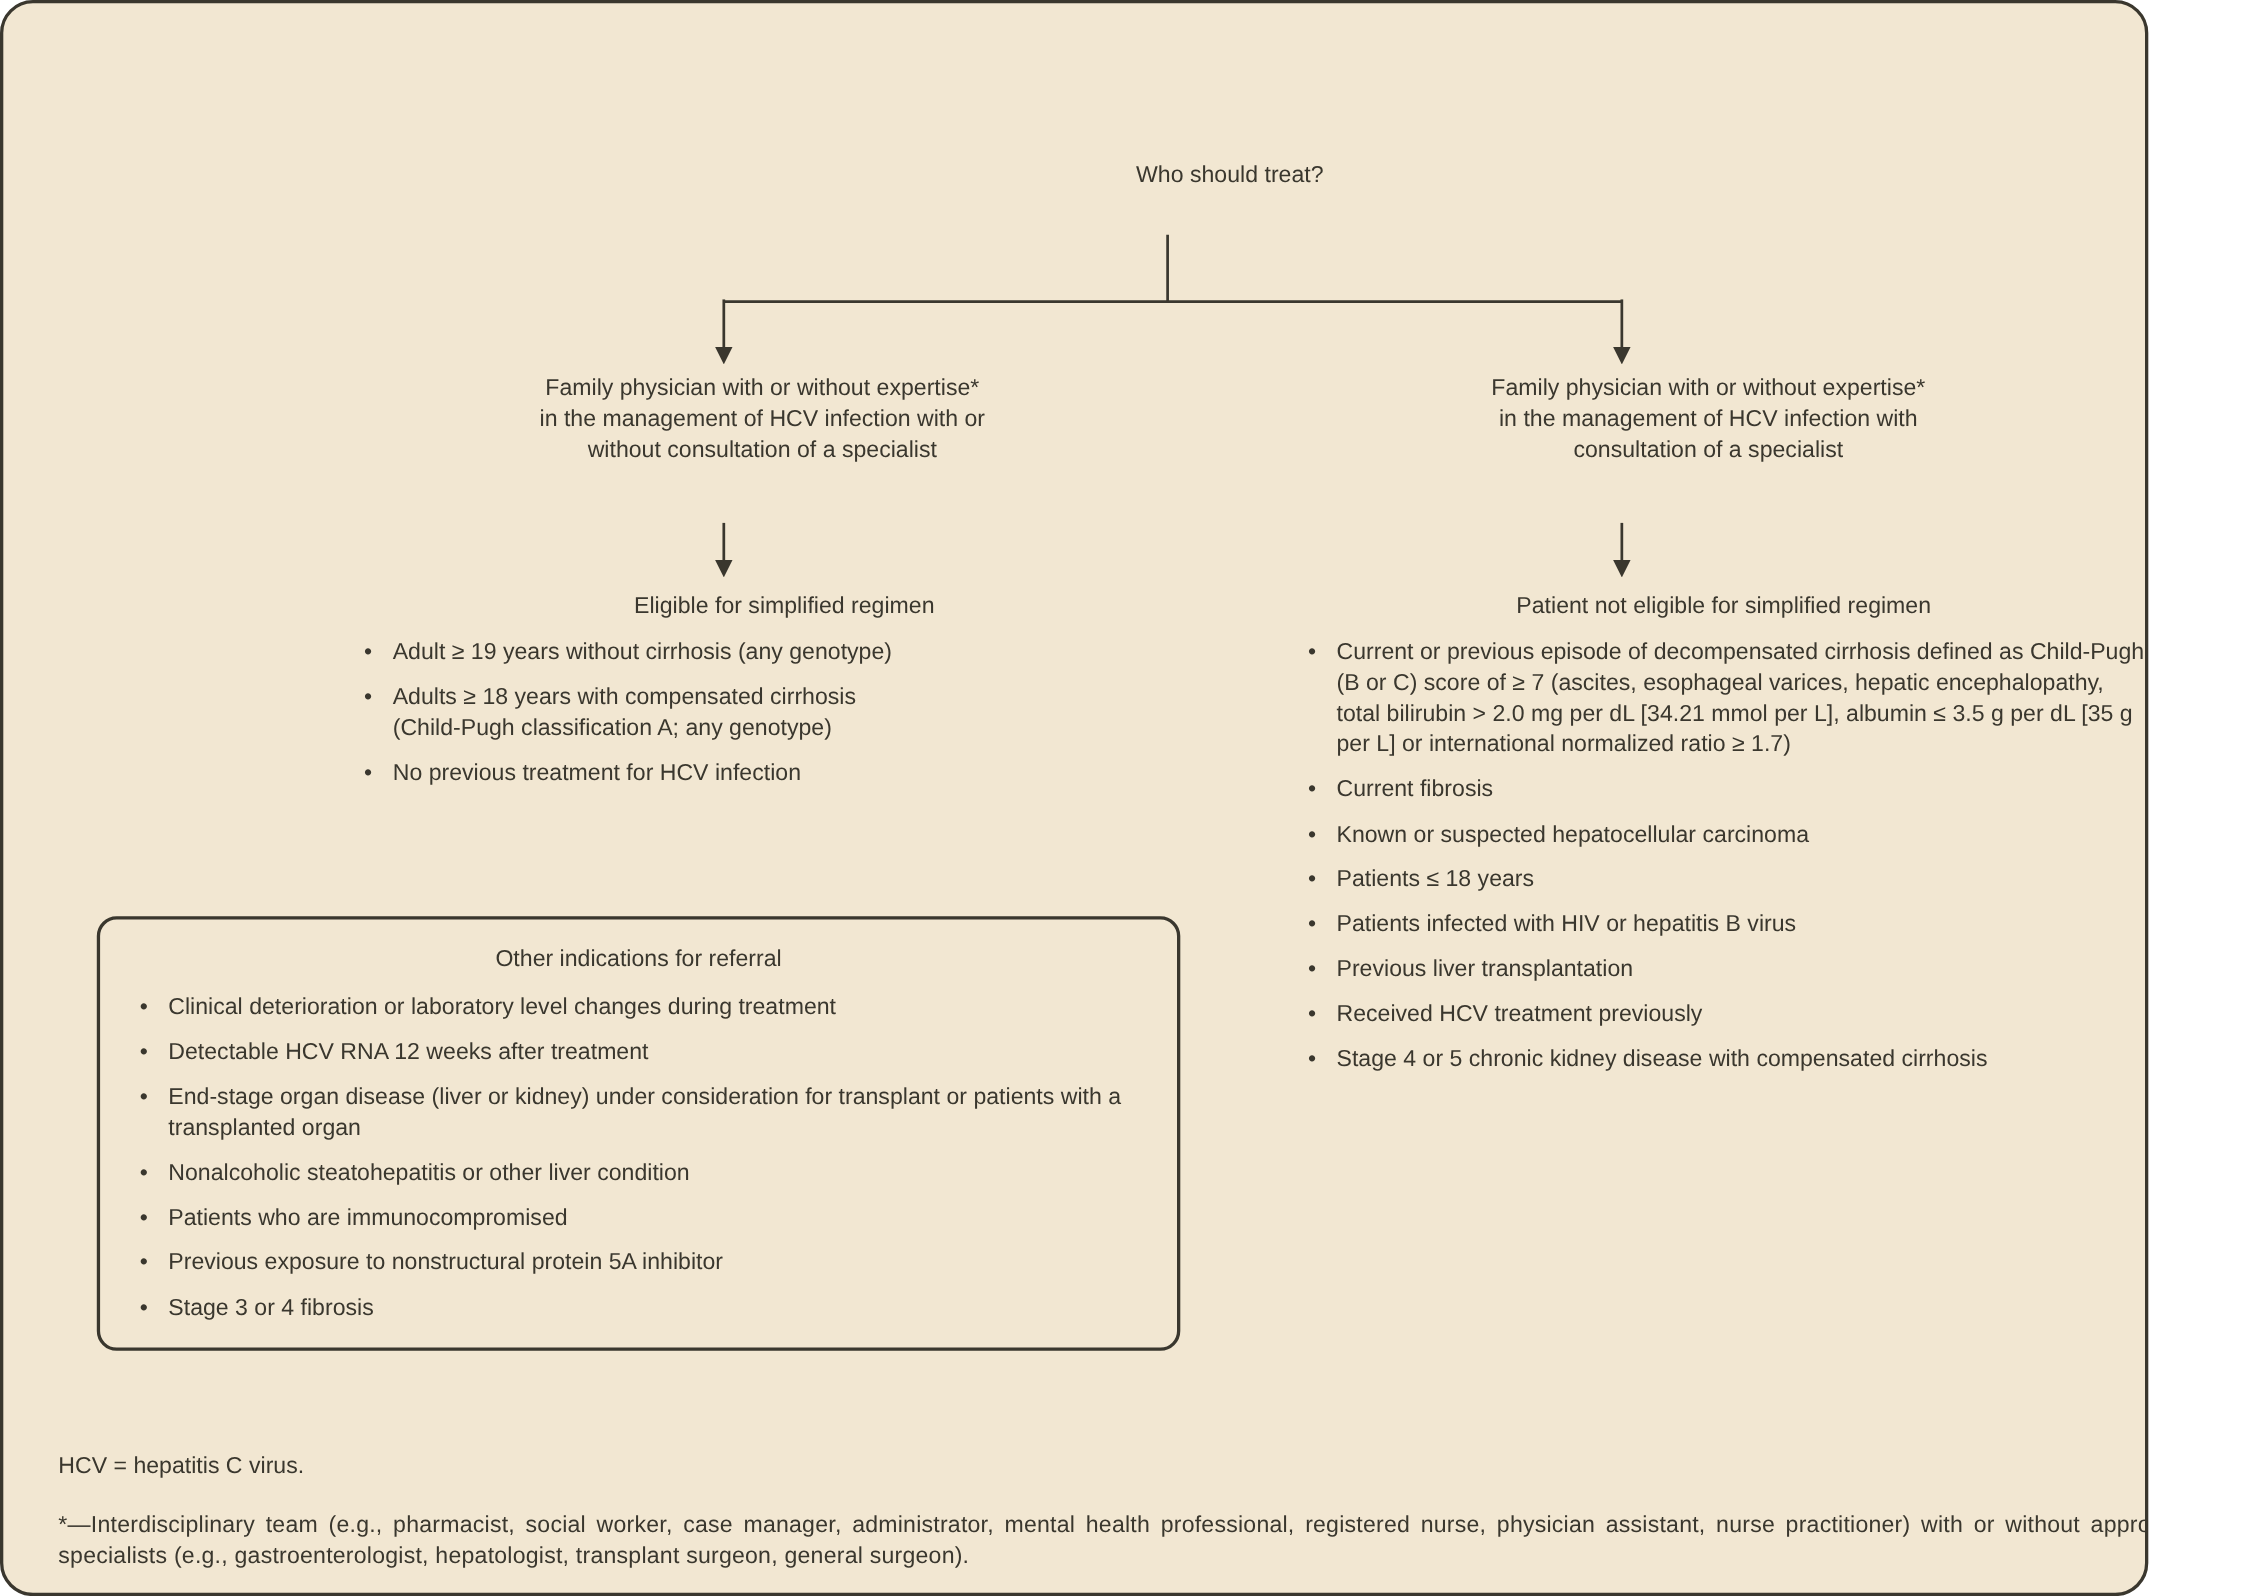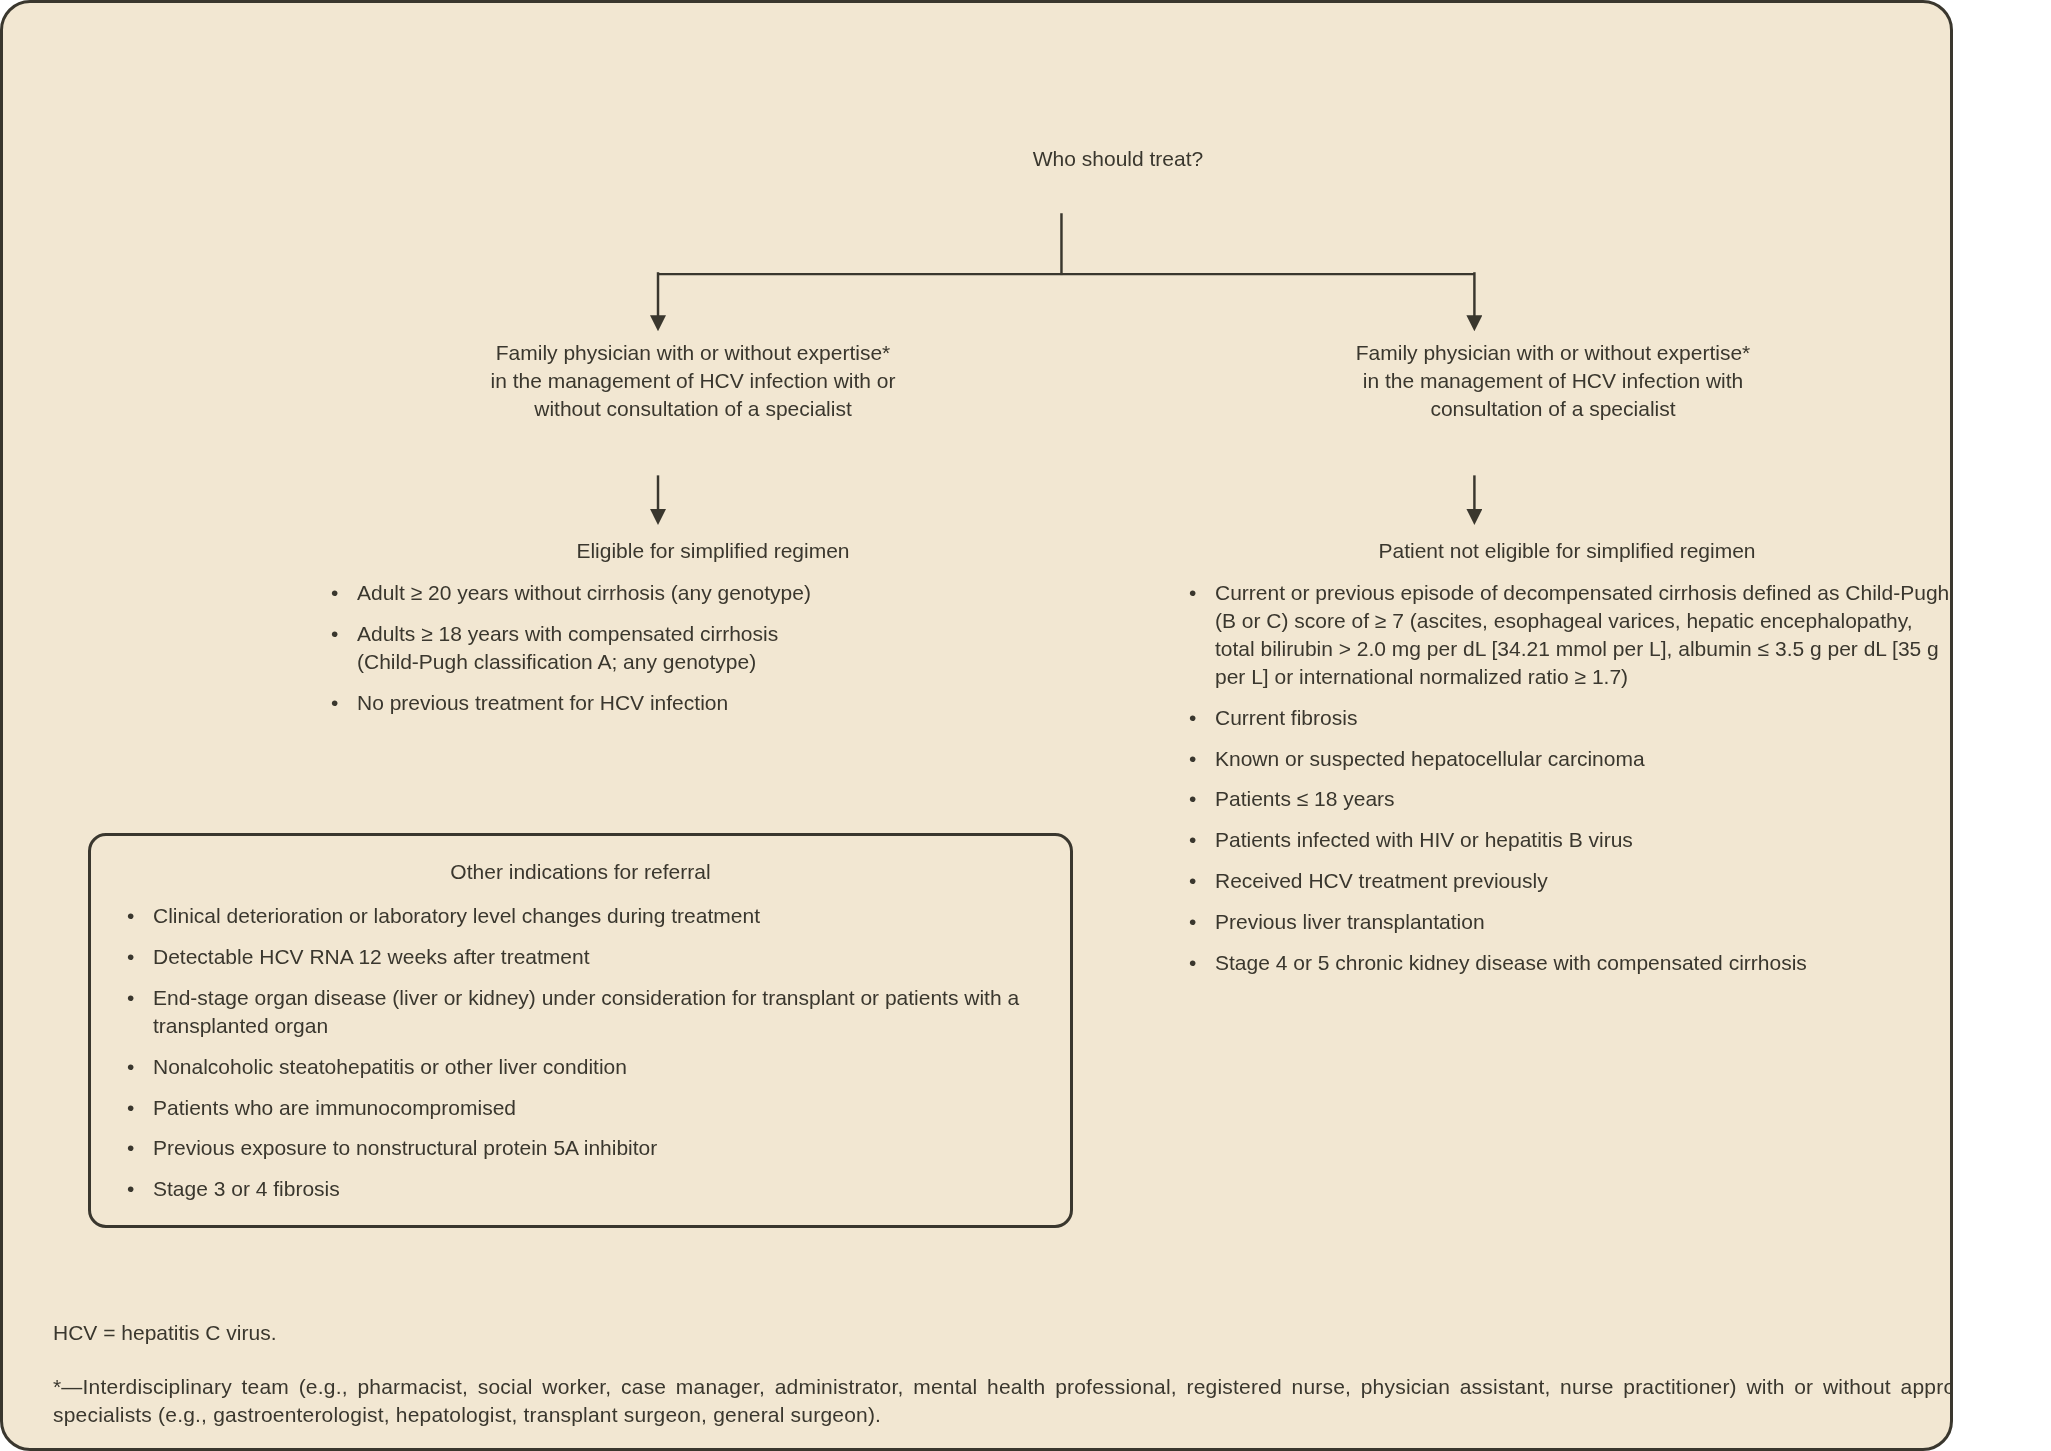--- a/index.html
+++ b/index.html
@@ -123,21 +123,21 @@
 in the management of HCV infection with or
 without consultation of a specialist</div>
   <div class="branch-label right">Family physician with or without expertise*
 in the management of HCV infection with
 consultation of a specialist</div>
 
   <div class="outcome left">
     <div class="outcome-title">Eligible for simplified regimen</div>
     <ul class="bullets">
 
-        <li>Adult ≥ 20 years without cirrhosis (any genotype)</li>
+        <li>Adult ≥ 19 years without cirrhosis (any genotype)</li>
 
         <li>Adults ≥ 18 years with compensated cirrhosis
 (Child-Pugh classification A; any genotype)</li>
 
         <li>No previous treatment for HCV infection</li>
       </ul>
   </div>
 
   <div class="outcome right">
     <div class="outcome-title">Patient not eligible for simplified regimen</div>
@@ -146,23 +146,23 @@
         <li>Current or previous episode of decompensated cirrhosis defined as Child-Pugh (B or C) score of ≥ 7 (ascites, esophageal varices, hepatic encephalopathy, total bilirubin &gt; 2.0 mg per dL [34.21 mmol per L], albumin ≤ 3.5 g per dL [35 g per L] or international normalized ratio ≥ 1.7)</li>
 
         <li>Current fibrosis</li>
 
         <li>Known or suspected hepatocellular carcinoma</li>
 
         <li>Patients ≤ 18 years</li>
 
         <li>Patients infected with HIV or hepatitis B virus</li>
 
+        <li>Previous liver transplantation</li>
+
         <li>Received HCV treatment previously</li>
-
-        <li>Previous liver transplantation</li>
 
         <li>Stage 4 or 5 chronic kidney disease with compensated cirrhosis</li>
       </ul>
   </div>
 
   <div class="referral-box">
     <div class="box-title">Other indications for referral</div>
     <ul class="bullets">
 
         <li>Clinical deterioration or laboratory level changes during treatment</li>

